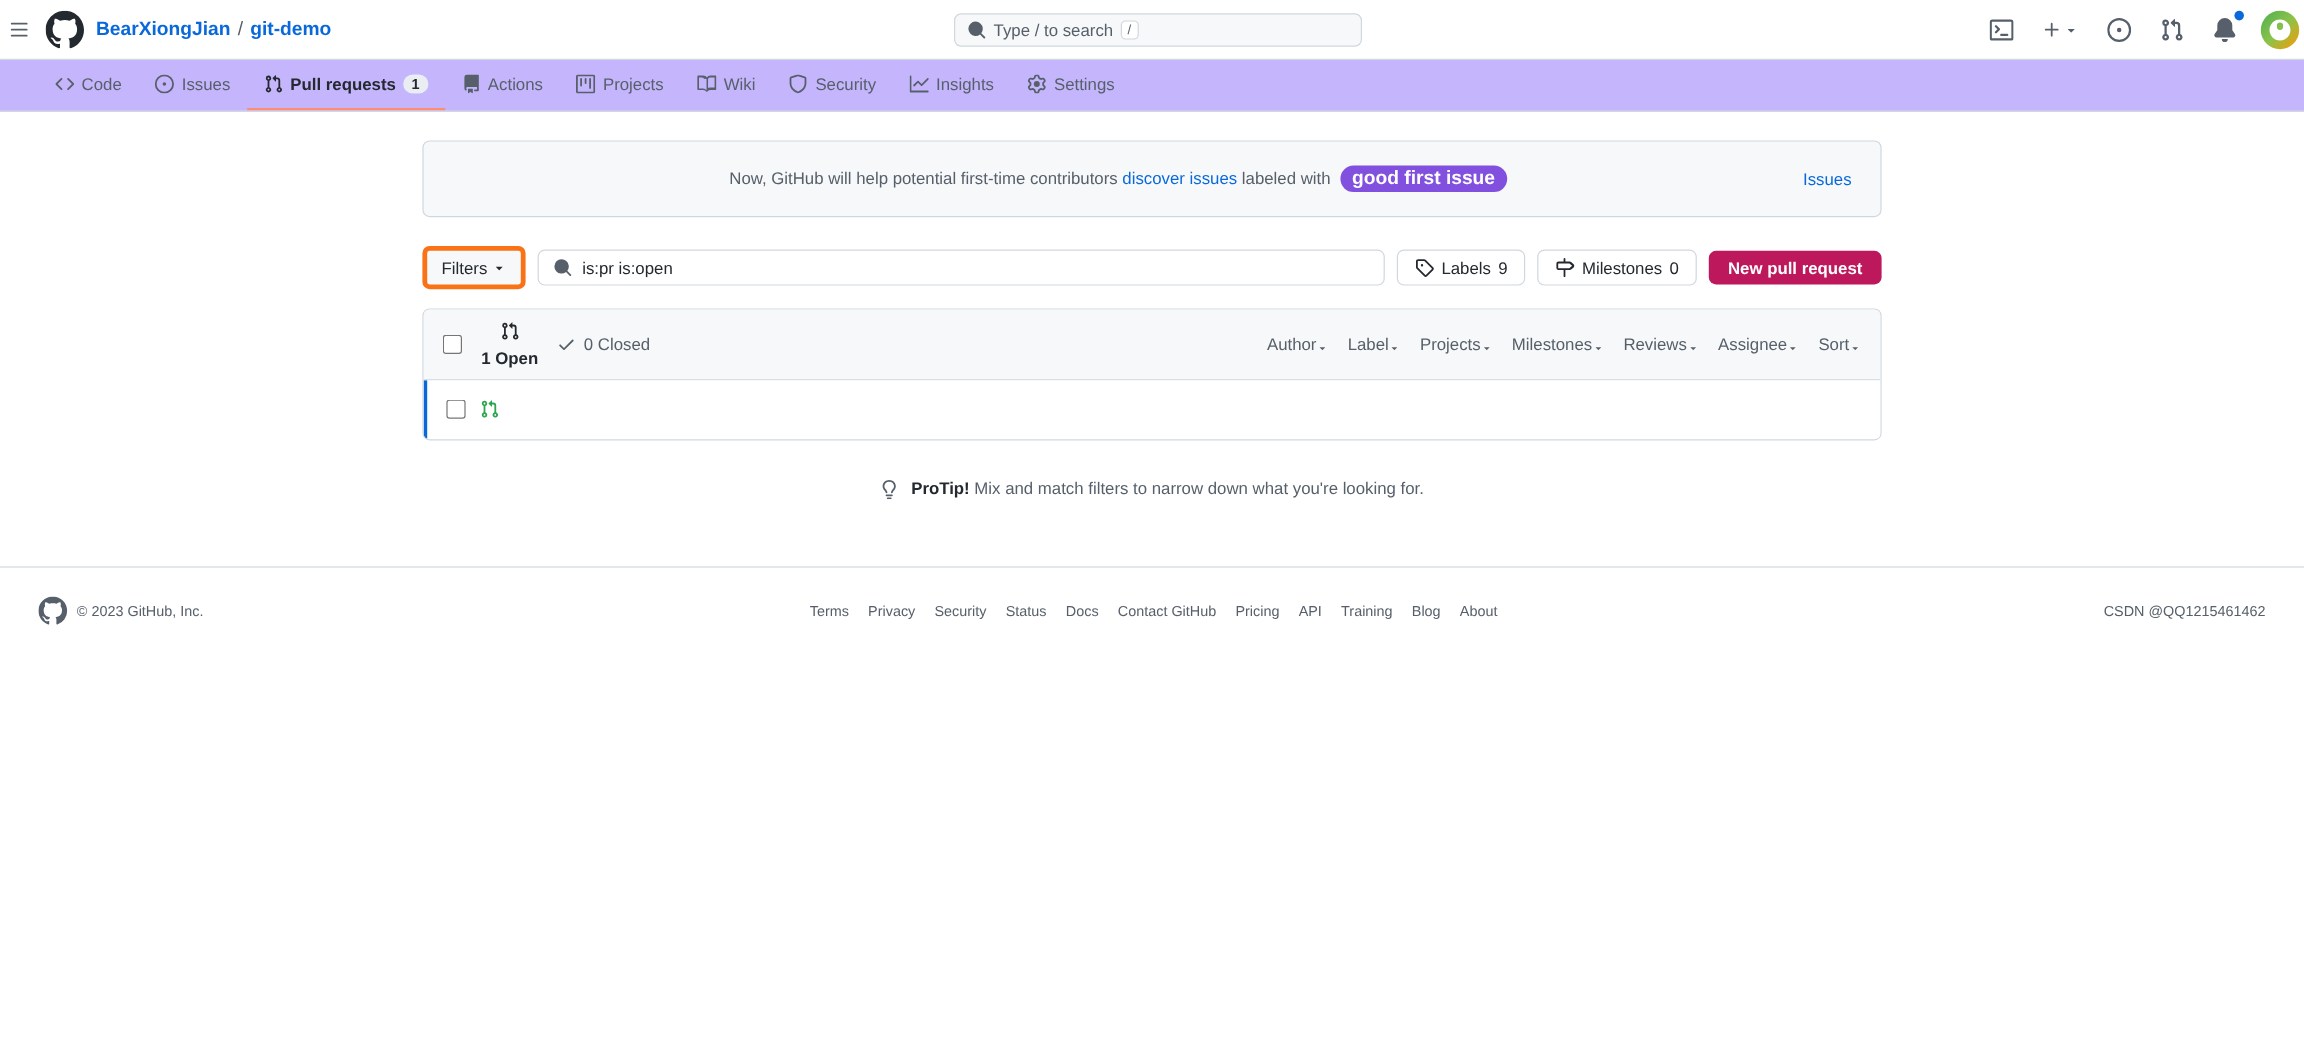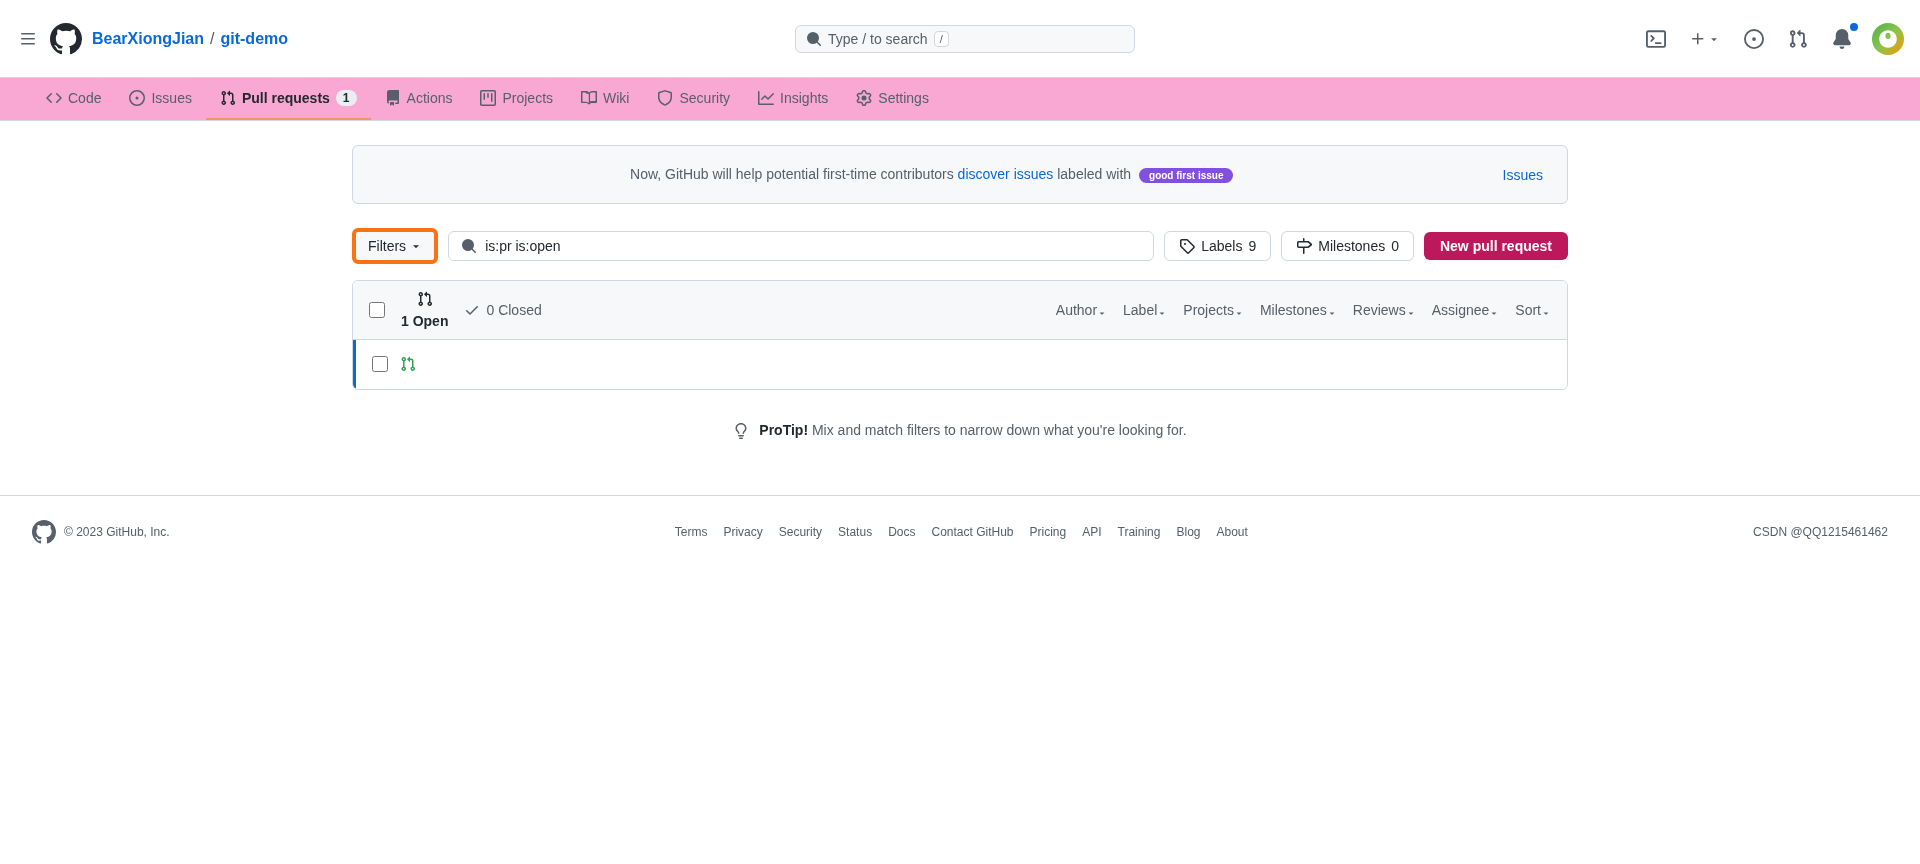--- a/index.html
+++ b/index.html
@@ -1,19 +1,19 @@
 <!DOCTYPE html>
 <html><head>
   <meta charset="utf-8">
   <style>
     * { box-sizing: border-box; margin: 0; padding: 0; }
     body { font-family: -apple-system, BlinkMacSystemFont, "Segoe UI", Helvetica, Arial, sans-serif; font-size: 14px; color: #24292f; background: #ffffff; }
 
     
-    .header { display: flex; align-items: center; padding: 0 16px; height: 78px; background: #ffffff; border-bottom: 1px solid #d0d7de; gap: 12px; }
+    .header { display: flex; align-items: center; padding: 0 4px; height: 50px; background: #ffffff; border-bottom: 1px solid #d0d7de; gap: 12px; }
     .header-left { display: flex; align-items: center; gap: 10px; }
     .hamburger-icon { cursor: pointer; color: #57606a; }
     .github-logo { width: 32px; height: 32px; }
     .breadcrumb { display: flex; align-items: center; gap: 6px; font-size: 16px; }
     .breadcrumb-owner { color: #0969da; font-weight: 600; cursor: pointer; }
     .breadcrumb-sep { color: #57606a; }
     .breadcrumb-repo { color: #0969da; font-weight: 700; cursor: pointer; }
 
     .header-search { flex: 1; display: flex; justify-content: center; }
     .search-box { display: flex; align-items: center; border: 1px solid #d0d7de; border-radius: 6px; padding: 5px 10px; gap: 6px; width: 340px; background: #f6f8fa; cursor: text; color: #57606a; font-size: 14px; }
@@ -21,35 +21,35 @@
     .search-kbd { border: 1px solid #d0d7de; border-radius: 4px; padding: 1px 5px; font-size: 11px; color: #57606a; background: #ffffff; }
 
     .header-actions { display: flex; align-items: center; gap: 16px; }
     .header-icon-btn { background: none; border: none; cursor: pointer; color: #57606a; display: flex; align-items: center; gap: 4px; font-size: 14px; padding: 4px; }
     .plus-btn { display: flex; align-items: center; gap: 2px; }
     .notification-dot { width: 8px; height: 8px; background: #0969da; border-radius: 50%; position: absolute; top: -2px; right: -2px; }
     .notif-wrapper { position: relative; }
     .avatar-pixel { width: 32px; height: 32px; border-radius: 50%; background: linear-gradient(135deg, #4caf50 0%, #8bc34a 50%, #ff9800 100%); display: flex; align-items: center; justify-content: center; cursor: pointer; }
 
     
-    .repo-nav { display: flex; align-items: center; padding: 0 32px; border-bottom: 1px solid #d0d7de; background: #f9a8d4; gap: 0; overflow-x: auto; }
+    .repo-nav { display: flex; align-items: center; padding: 0 32px; border-bottom: 1px solid #d0d7de; background: #c4b5fd; gap: 0; overflow-x: auto; }
     .nav-tab { display: flex; align-items: center; gap: 6px; padding: 12px 14px; font-size: 14px; color: #57606a; cursor: pointer; border-bottom: 2px solid transparent; white-space: nowrap; text-decoration: none; }
     .nav-tab.active { color: #24292f; font-weight: 600; border-bottom: 2px solid #fd8c73; }
     .nav-tab .badge { background: #eaeef2; border-radius: 20px; padding: 1px 7px; font-size: 12px; font-weight: 600; color: #24292f; }
 
     
     .main { max-width: 1280px; margin: 0 auto; padding: 24px 32px; }
 
     
     .banner { background: #f6f8fa; border: 1px solid #d0d7de; border-radius: 6px; padding: 20px 24px; margin-bottom: 24px; display: flex; align-items: center; justify-content: space-between; }
     .banner-content { flex: 1; text-align: center; }
     .banner-title { font-weight: 600; font-size: 16px; margin-bottom: 8px; }
     .banner-desc { color: #57606a; font-size: 14px; }
     .banner-link { color: #0969da; cursor: pointer; }
-    .good-first-issue { background: #8250df; color: #ffffff; border-radius: 20px; padding: 2px 10px; font-size: 10px; font-weight: 600; display: inline-block; margin-left: 4px; }
+    .good-first-issue { background: #8250df; color: #ffffff; border-radius: 20px; padding: 2px 10px; font-size: 16px; font-weight: 600; display: inline-block; margin-left: 4px; }
     .dismiss-btn { color: #0969da; background: none; border: none; cursor: pointer; font-size: 14px; white-space: nowrap; padding: 0 0 0 16px; }
 
     
     .filters-bar { display: flex; align-items: center; gap: 10px; margin-bottom: 16px; }
     .filters-btn { display: flex; align-items: center; gap: 4px; padding: 6px 12px; border: 4px solid #f97316; border-radius: 6px; background: #f6f8fa; cursor: pointer; font-size: 14px; color: #24292f; }
     .filter-search { flex: 1; display: flex; align-items: center; border: 1px solid #d0d7de; border-radius: 6px; padding: 6px 12px; gap: 8px; background: #ffffff; }
     .filter-search input { border: none; outline: none; font-size: 14px; flex: 1; color: #24292f; background: transparent; }
     .labels-btn { display: flex; align-items: center; gap: 6px; padding: 6px 14px; border: 1px solid #d0d7de; border-radius: 6px; background: #ffffff; cursor: pointer; font-size: 14px; color: #24292f; }
     .milestones-btn { display: flex; align-items: center; gap: 6px; padding: 6px 14px; border: 1px solid #d0d7de; border-radius: 6px; background: #ffffff; cursor: pointer; font-size: 14px; color: #24292f; }
     .new-pr-btn { padding: 6px 16px; background: #be185d; color: #ffffff; border: none; border-radius: 6px; cursor: pointer; font-size: 14px; font-weight: 600; white-space: nowrap; }

